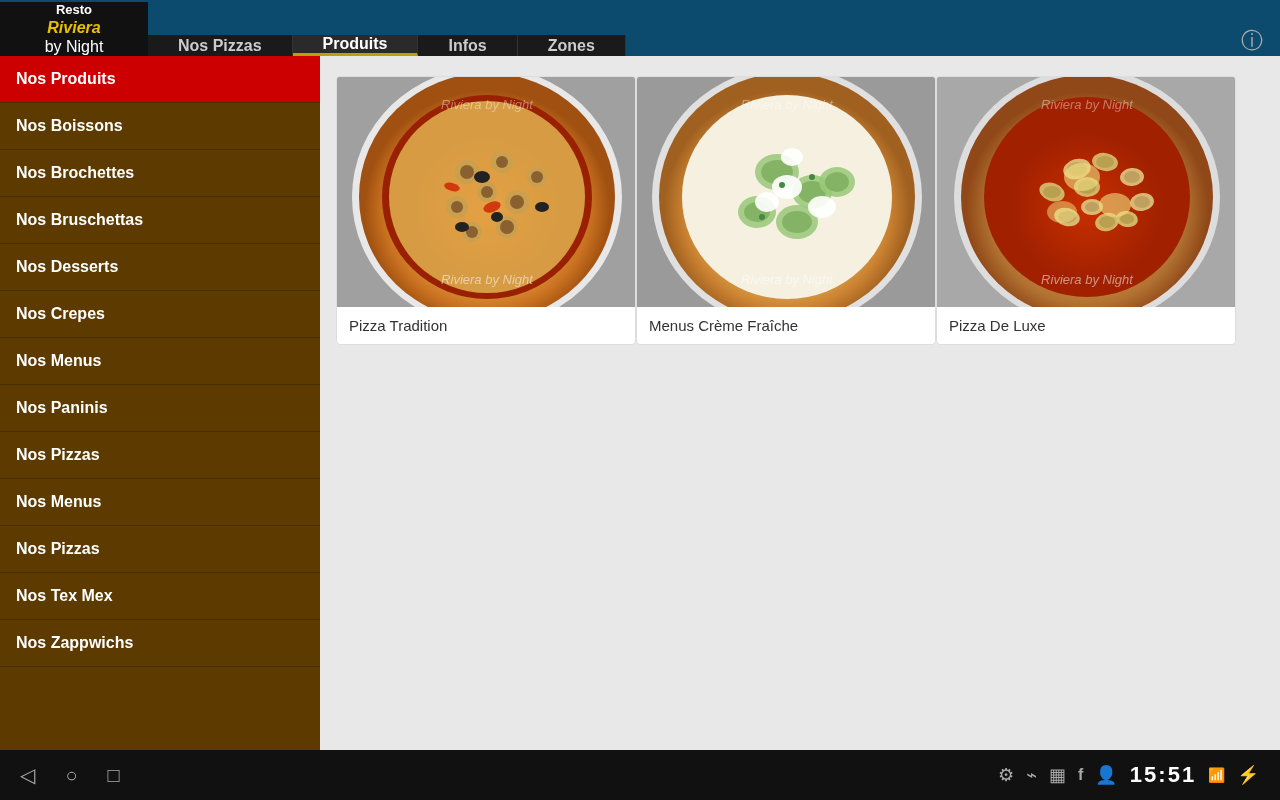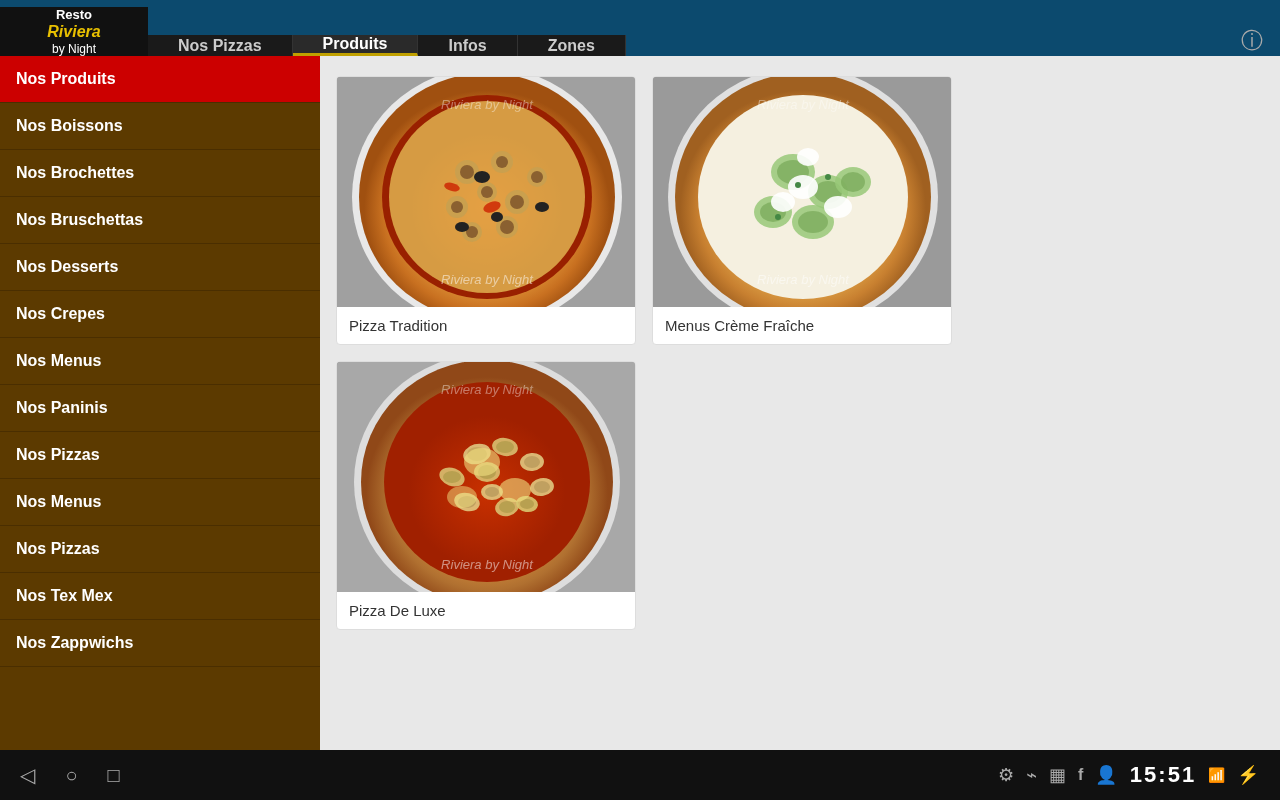--- a/index.html
+++ b/index.html
@@ -19,21 +19,21 @@
       align-items: center;
       justify-content: center;
       flex-shrink: 0;
     }
     .logo-text {
       text-align: center;
       line-height: 1.2;
     }
     .logo-text .resto { color: #fff; font-size: 13px; font-weight: bold; }
     .logo-text .riviera { color: #e8c000; font-size: 16px; font-weight: bold; font-style: italic; }
-    .logo-text .by-night { color: #fff; font-size: 12px; }
+    .logo-text .by-night { color: #fff; font-size: 16px; }
 
     .nav-tabs {
       display: flex;
       flex: 1;
     }
     .nav-tab {
       display: flex;
       align-items: center;
       justify-content: center;
       padding: 0 30px;
@@ -85,21 +85,20 @@
 
     
     .content-area {
       flex: 1;
       background: #e8e8e8;
       padding: 20px 16px;
       overflow-y: auto;
     }
     .pizza-grid {
       display: flex;
-      gap: 16px;
       flex-wrap: wrap;
     }
     .pizza-card {
       background: #fff;
       border: 1px solid #ddd;
       border-radius: 4px;
       width: 300px;
       overflow: hidden;
       cursor: pointer;
     }

